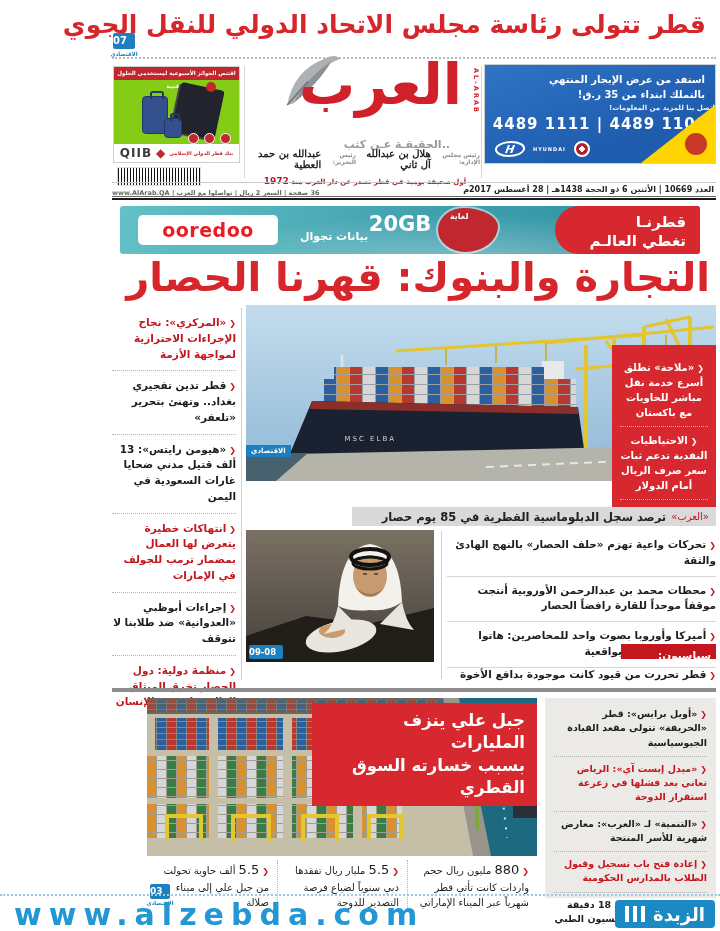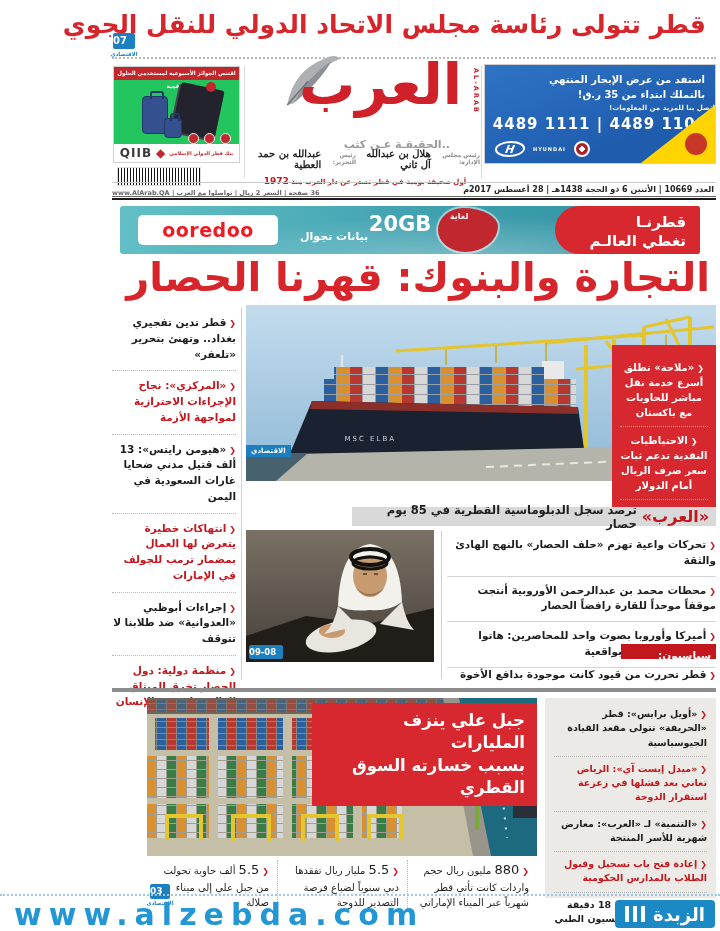--- a/index.html
+++ b/index.html
@@ -7,21 +7,21 @@
   #page{position:relative;width:720px;height:931px;background:#fff;overflow:hidden;direction:rtl;}
   
   .top-head{position:absolute;top:10px;right:14px;font-size:25px;font-weight:bold;color:#d6252b;letter-spacing:-.5px;white-space:nowrap;}
   .badge{background:#1c7fc0;color:#fff;font-weight:bold;text-align:left;border-radius:2px;}
   .badge07{position:absolute;left:113px;top:33px;width:22px;height:16px;font-size:10px;line-height:16px;}
   .badge-label{position:absolute;color:#1c7fc0;font-size:5.5px;font-weight:bold;text-align:center;}
   .lbl07{left:105px;top:51px;width:38px;}
   .rule-dot{position:absolute;left:112px;right:4px;border-top:2px dotted #b9b9b9;}
   
   .ad{position:absolute;border:1px solid #cfcfcf;overflow:hidden;}
-  .qiib{left:113px;top:66px;width:127px;height:97px;background:#22c55e;}
+  .qiib{left:113px;top:66px;width:127px;height:97px;background:#84cc16;}
   .qiib-banner{height:13px;background:#c1272d;color:#fff;font-size:5.5px;font-weight:bold;text-align:center;line-height:13px;}
   .qiib-img{position:relative;height:66px;}
   .case{position:absolute;background:#35508f;border:1px solid #223868;border-radius:4px;}
   .case:before{content:"";position:absolute;top:-6px;left:30%;width:40%;height:6px;border:2px solid #223868;border-bottom:none;border-radius:3px 3px 0 0;}
   .tabbox{position:absolute;background:#23232e;border-radius:3px;transform:rotate(12deg);box-shadow:-2px 2px 0 #44444f;}
   .ribbon{position:absolute;width:10px;height:10px;background:#c1272d;border-radius:50%;}
   .qcirc{position:absolute;width:11px;height:11px;border-radius:50%;background:#c1272d;border:1px solid #fff;}
   .qiib-bar{position:absolute;bottom:0;left:0;right:0;height:18px;background:#fff;display:flex;align-items:center;justify-content:center;gap:4px;direction:ltr;}
   .qiib-brand{font-size:12px;font-weight:bold;color:#3a3a3a;letter-spacing:1px;}
   .qiib-diamond{color:#c1272d;font-size:12px;}
@@ -74,21 +74,21 @@
   .left-col{position:absolute;left:112px;top:308px;width:124px;}
   .vline{position:absolute;border-right:1px solid #cfcfcf;}
   
   .port{position:absolute;left:246px;top:305px;width:470px;height:176px;overflow:hidden;}
   .photo-tag{position:absolute;left:0;bottom:24px;background:#1c7fc0;color:#fff;font-size:7px;font-weight:bold;padding:2px 5px;}
   .redbox{position:absolute;left:612px;top:345px;width:104px;height:162px;background:#d7282f;padding:9px 8px;}
   .redbox .brief{color:#fff;font-size:10px;border-bottom:1px dotted rgba(255,255,255,.55);padding:6px 0;text-align:center;}
   .redbox .bullet{color:#fff;}
   
   .graybar{position:absolute;left:352px;right:4px;top:507px;height:19px;background:#d9d9d9;display:flex;align-items:center;gap:5px;padding:0 7px;direction:rtl;}
-  .graybar .brand{color:#c4161d;font-weight:700;font-size:16px;}
+  .graybar .brand{color:#c4161d;font-weight:400;font-size:10px;}
   .graybar .txt{color:#222;font-weight:bold;font-size:11.5px;}
   .sheikh{position:absolute;left:246px;top:530px;width:188px;height:132px;overflow:hidden;}
   .badge0908{position:absolute;left:3px;bottom:3px;width:34px;height:14px;font-size:8.5px;line-height:14px;}
   .dip-col{position:absolute;left:447px;top:531px;width:269px;}
   .dip-col .brief{border-bottom:1px solid #d5d5d5;padding:6px 0 7px;}
   .pol-label{position:absolute;left:621px;top:644px;width:95px;height:15px;background:#c4161d;color:#fff;font-size:10.5px;font-weight:bold;text-align:right;padding:4px 5px;line-height:15px;}
   .pol-brief{position:absolute;left:447px;top:660px;width:269px;border-bottom:none;}
   .rule-thick{position:absolute;left:112px;right:4px;top:688px;height:4px;background:#8d8d8d;}
   
   .bottom-col{position:absolute;left:545px;right:4px;top:698px;height:200px;background:#eceae6;padding:4px 9px;}
@@ -196,22 +196,22 @@
     <div class="oo-roam">بيانات تجوال</div>
     <div class="oo-slogan">
       <div>قطرنـا</div>
       <div>تغطي العالـم</div>
     </div>
   </div>
 
   <div class="main-head">التجارة والبنوك: قهرنا الحصار</div>
 
   <div class="left-col">
+    <div class="brief" data-variant="red"><span class="bullet">❮</span><span>«المركزي»: نجاح الإجراءات الاحترازية لمواجهة الأزمة</span></div>
     <div class="brief" data-variant="black"><span class="bullet">❮</span><span>قطر تدين تفجيري بغداد.. وتهنئ بتحرير «تلعفر»</span></div>
-    <div class="brief" data-variant="red"><span class="bullet">❮</span><span>«المركزي»: نجاح الإجراءات الاحترازية لمواجهة الأزمة</span></div>
     <div class="brief" data-variant="black"><span class="bullet">❮</span><span>«هيومن رايتس»: 13 ألف قتيل مدني ضحايا غارات السعودية في اليمن</span></div>
     <div class="brief" data-variant="red"><span class="bullet">❮</span><span>انتهاكات خطيرة يتعرض لها العمال بمضمار ترمب للجولف في الإمارات</span></div>
     <div class="brief" data-variant="black"><span class="bullet">❮</span><span>إجراءات أبوظبي «العدوانية» ضد طلابنا لا تتوقف</span></div>
     <div class="brief" data-variant="red"><span class="bullet">❮</span><span>منظمة دولية: دول الحصار تخرق الميثاق العالمي لحقوق الإنسان</span></div>
   </div>
   <div class="vline" style="left:241px;top:308px;height:372px"></div>
 
   <div class="port">
     <svg width="470" height="176" viewBox="0 0 470 176">
       <defs>

